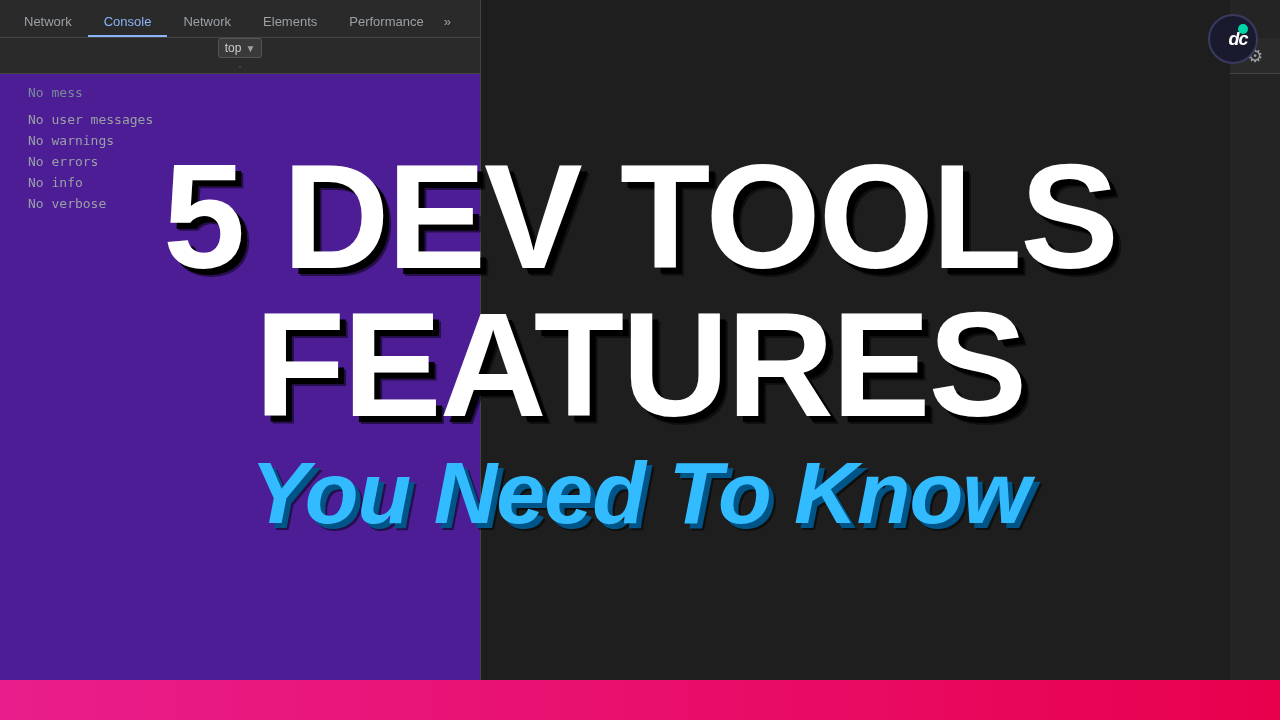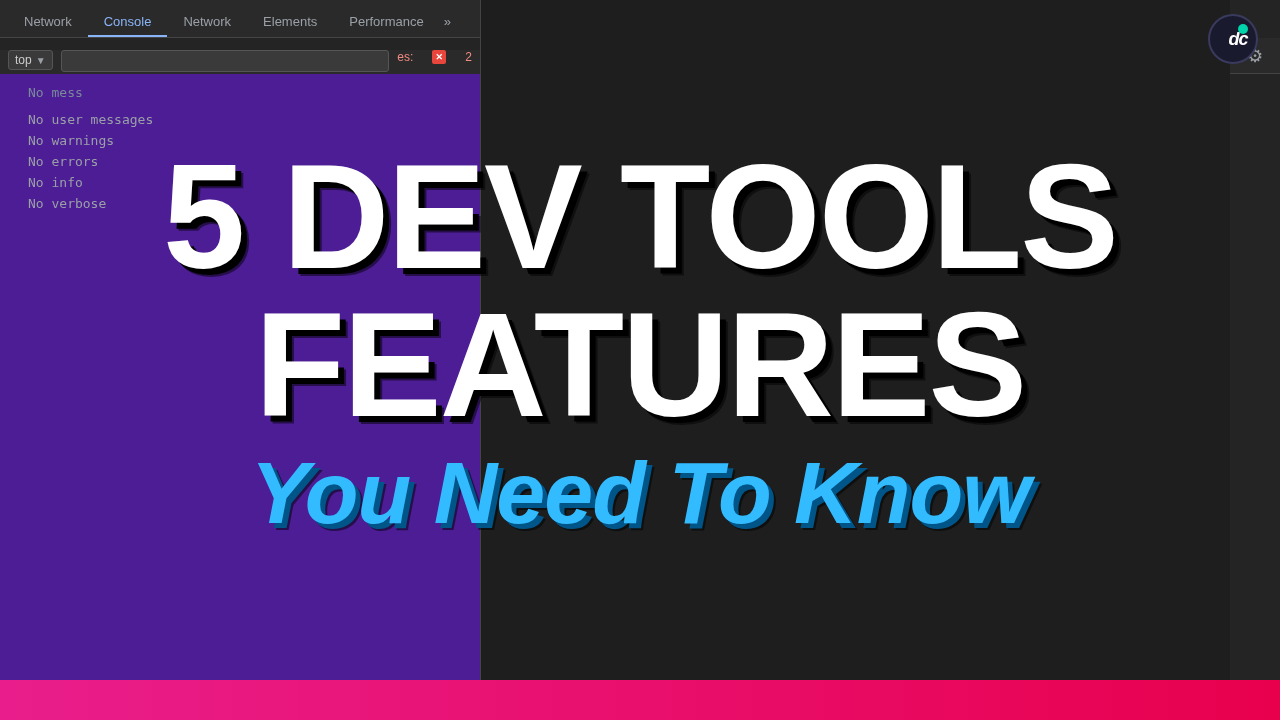--- a/index.html
+++ b/index.html
@@ -54,30 +54,31 @@
       content: '';
       position: absolute;
       bottom: 0; left: 0; right: 0;
       height: 2px;
       background: #8ab4f8;
     }
 
     
     .devtools-toolbar {
       position: absolute;
-      top: 50px; left: 0;
+      top: 38px; left: 0;
       width: 480px;
       height: 36px;
       background: #2a2a2a;
       display: flex;
-      align-items: flex-start;
+      align-items: center;
       padding: 0 8px;
       gap: 8px;
       z-index: 2;
       border-bottom: 1px solid #444;
+      flex-direction: column;
     }
 
     .toolbar-select {
       background: #3a3a3a;
       color: #ccc;
       border: 1px solid #555;
       border-radius: 3px;
       padding: 2px 6px;
       font-size: 12px;
       display: flex;

